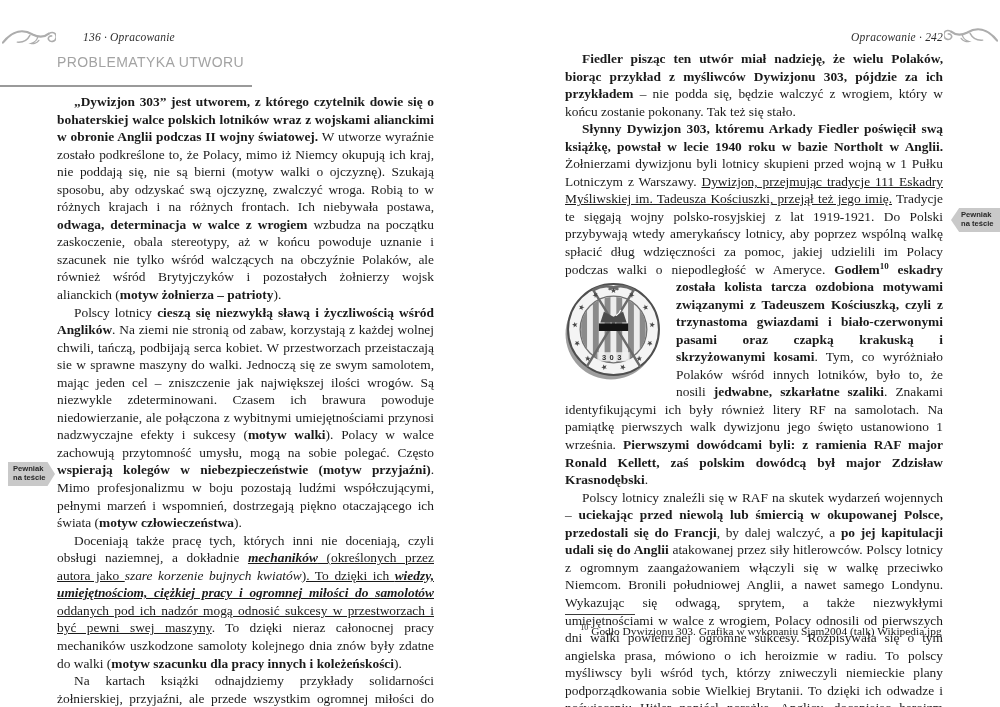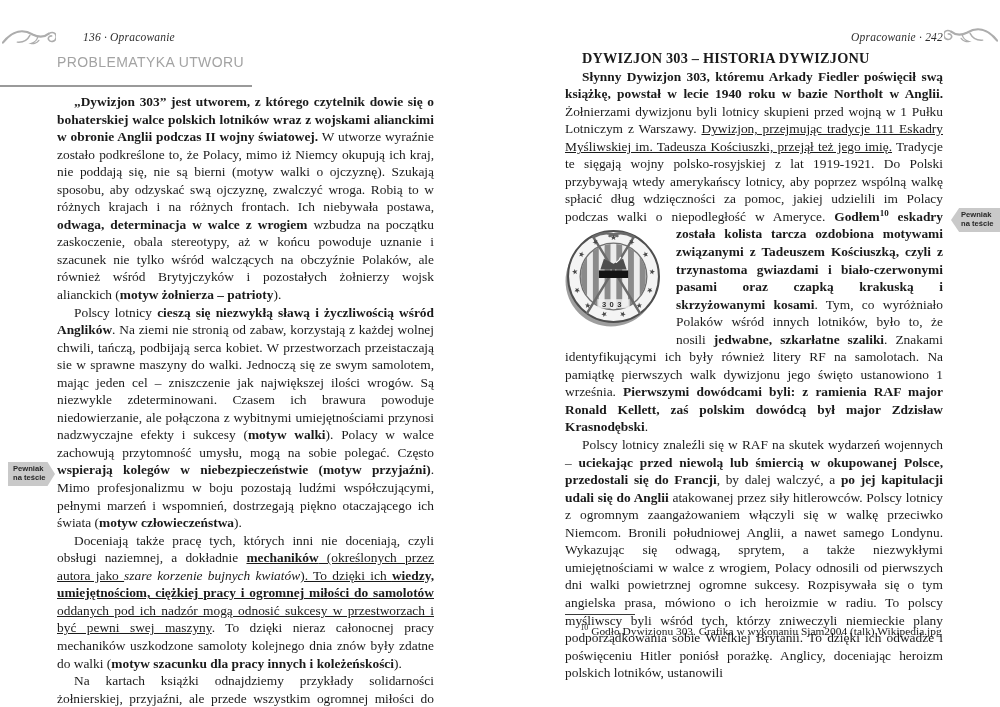--- a/index.html
+++ b/index.html
@@ -35,21 +35,21 @@
   
   .col{position:absolute;font-size:13.4px;line-height:17.55px;text-align:justify;}
   .col-left{left:57px;top:93px;width:377px;}
   .col-right{left:565px;top:50px;width:378px;}
   p.par{margin:0;text-indent:17px;hyphens:auto;}
   p.par.no-indent{text-indent:0;}
   p.par.flush-last{text-align-last:justify;}
 
   .rb{font-weight:bold;}
   .ru{text-decoration:underline;}
-  .rbu{font-weight:bold;text-decoration:underline;}
+  .rbu{font-weight:bold;text-decoration:underline;font-style:italic;}
   .riu{font-style:italic;}
   sup.rsup{font-size:9px;line-height:0;font-weight:bold;}
 
   .section-heading{
     margin:15px 0 3px 0;font-size:14.3px;font-weight:bold;text-indent:0;
     letter-spacing:.2px;text-align:left;
   }
 
   
   .emblem-float{
@@ -120,22 +120,22 @@
     </div>
 
     <div class="badge badge-left">
       <span class="bl">Pewniak</span>
       <span class="bl">na teście</span>
     </div>
   </div>
 
   <div>
     <div class="col col-right">
-
-      <p class="par section-heading">DYWIZJON 303 – HISTORIA DYWIZJONU</p>
+      <p class="par"><span class="rb">Fiedler pisząc ten utwór miał nadzieję, że wielu Polaków, biorąc przykład z myśliwców Dywizjonu 303, pójdzie za ich przykładem</span><span class="rn"> – nie podda się, będzie walczyć z wrogiem, który w końcu zostanie pokonany. Tak też się stało.</span></p>
+
 
       <p class="par flush-last"><span class="rb">Słynny Dywizjon 303, któremu Arkady Fiedler poświęcił swą książkę, powstał w lecie 1940 roku w bazie Northolt w Anglii.</span><span class="rn"> Żołnierzami dywizjonu byli lotnicy skupieni przed wojną w 1 Pułku Lotniczym z Warszawy. </span><span class="ru">Dywizjon, przejmując tradycje 111 Eskadry Myśliwskiej im. Tadeusza Kościuszki, przejął też jego imię.</span><span class="rn"> Tradycje te sięgają wojny polsko-rosyjskiej z lat 1919-1921. Do Polski przybywają wtedy amerykańscy lotnicy, aby poprzez wspólną walkę spłacić dług wdzięczności za pomoc, jakiej udzielili im Polacy podczas walki o niepodległość w Ameryce. </span><span class="rb">Godłem</span><sup class="rsup">10</sup><span class="rb"> eskadry</span></p>
 
       <p class="par no-indent">
         <span class="emblem-float">
           <svg viewBox="0 0 100 100">
             <defs>
               <clipPath id="inCirc">
                   <circle cx="50" cy="48" r="32.5"></circle>
                 </clipPath>

